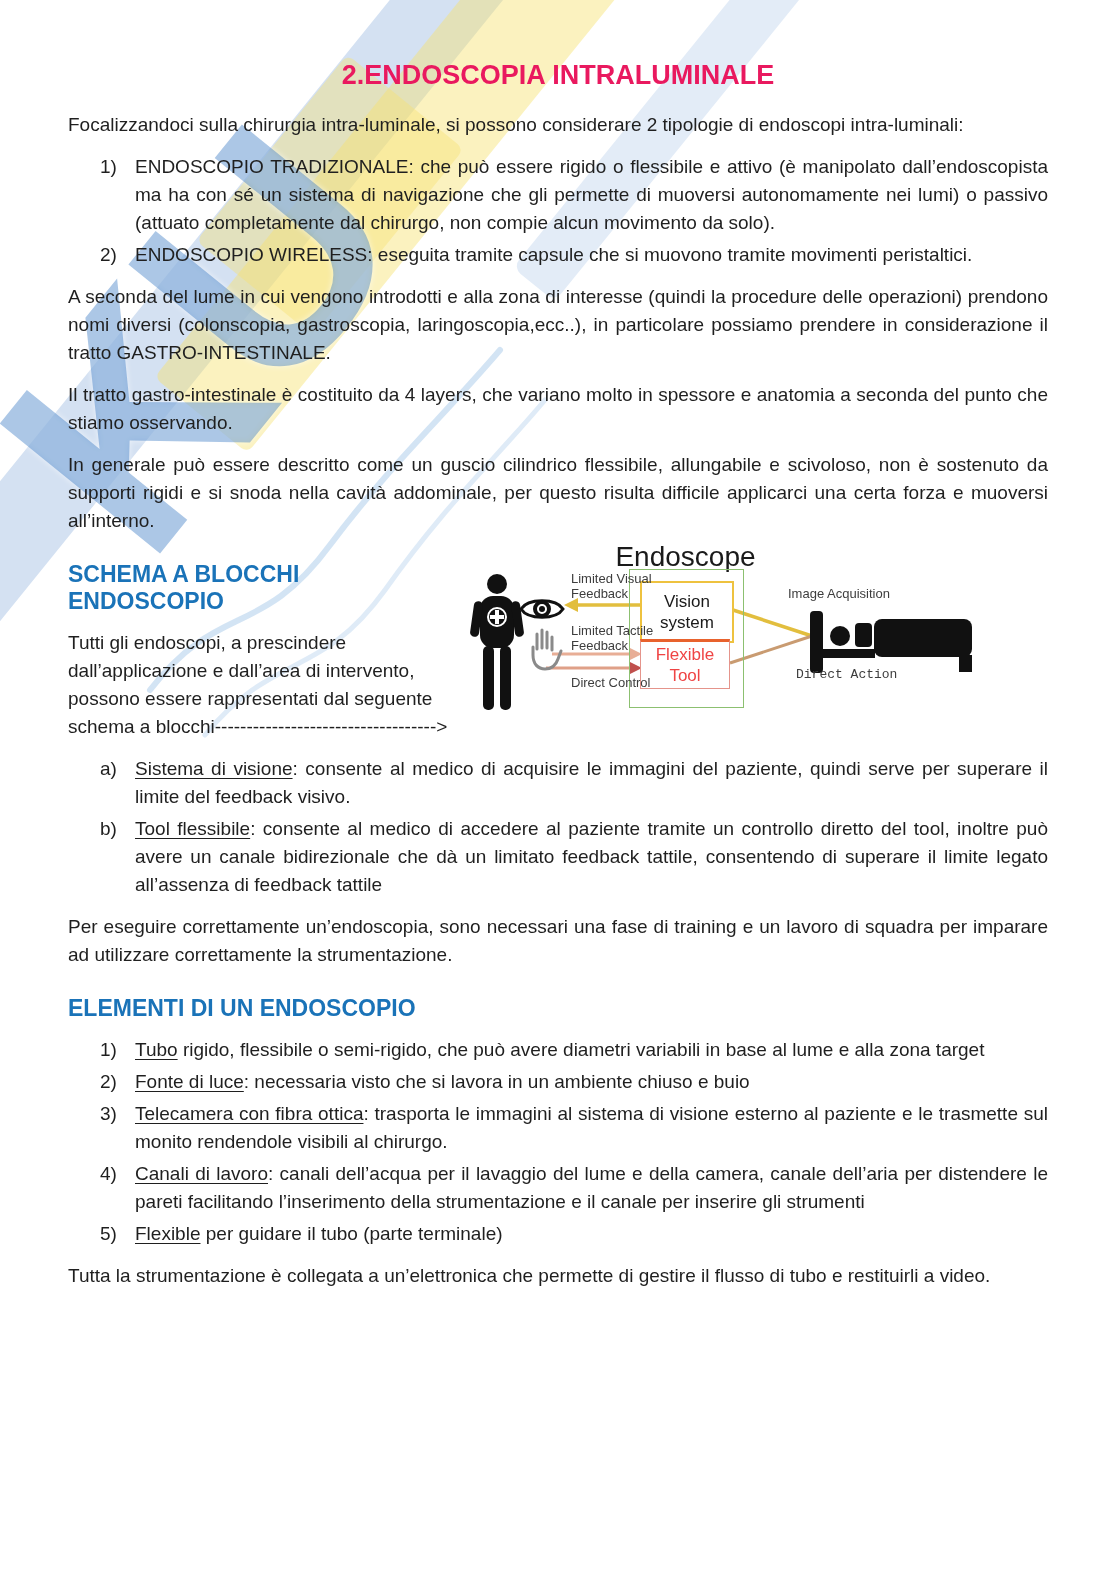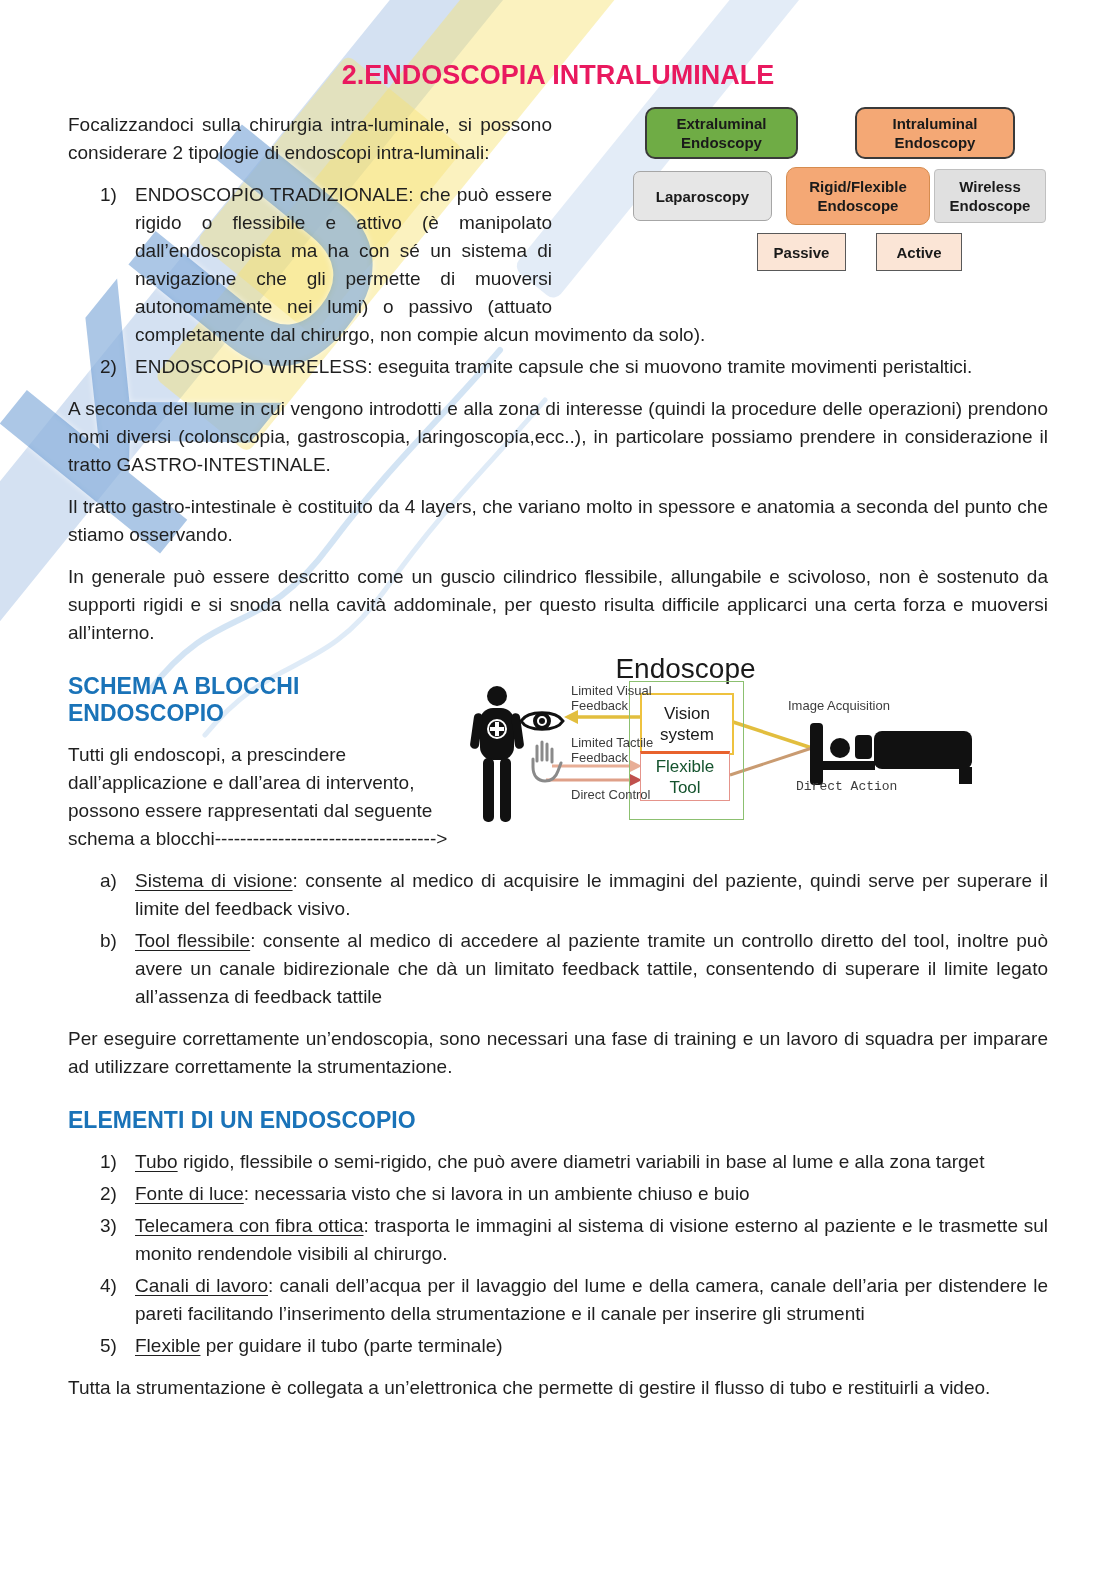--- a/index.html
+++ b/index.html
@@ -83,21 +83,21 @@
   .bd-vision{
     position:absolute;left:172px;top:40px;width:90px;height:58px;
     border:2px solid #EEC23F;background:#fff;
     display:flex;align-items:center;justify-content:center;text-align:center;
     font-size:17px;line-height:21px;color:#1a1a1a;
   }
   .bd-flex{
     position:absolute;left:172px;top:98px;width:90px;height:50px;
     border:1.5px solid #E5948B;border-top:3px solid #E8622D;background:#fff;
     display:flex;align-items:center;justify-content:center;text-align:center;
-    font-size:17px;line-height:21px;color:#14532d;box-sizing:border-box;
+    font-size:17px;line-height:21px;color:#ef4444;box-sizing:border-box;
   }
   .bd-svg{position:absolute;inset:0;}
   .nowrap{white-space:nowrap;}
   .clear{clear:both;}
 </style>
 </head>
 <body>
 
 <div class="page">
 
@@ -110,29 +110,20 @@
     <svg width="1116" height="1579">
       <path d="M150,690 C220,600 260,640 330,545 C390,465 440,420 500,350" fill="none" stroke="rgba(110,165,220,0.30)" stroke-width="6" stroke-linecap="round"></path>
       <path d="M205,735 C275,650 320,680 385,590 C445,505 490,465 545,400" fill="none" stroke="rgba(110,165,220,0.22)" stroke-width="5" stroke-linecap="round"></path>
     </svg>
   </div>
 
   <div class="content">
 
     <h1 class="title">2.ENDOSCOPIA INTRALUMINALE</h1>
 
-    <div class="tax">
-      <div class="taxbox tax-extra">Extraluminal Endoscopy</div>
-      <div class="taxbox tax-intra">Intraluminal Endoscopy</div>
-      <div class="taxbox tax-lap">Laparoscopy</div>
-      <div class="taxbox tax-rigid">Rigid/Flexible Endoscope</div>
-      <div class="taxbox tax-wireless">Wireless Endoscope</div>
-      <div class="taxbox tax-passive">Passive</div>
-      <div class="taxbox tax-active">Active</div>
-    </div>
 
     <p class="para">Focalizzandoci sulla chirurgia intra-luminale, si possono considerare 2 tipologie di endoscopi intra-luminali:</p>
 
     <div class="olist">
       <div class="li">
         <span class="marker">1)</span>
         <span>ENDOSCOPIO TRADIZIONALE: che può essere rigido o flessibile e attivo (è manipolato dall’endoscopista ma ha con sé un sistema di navigazione che gli permette di muoversi autonomamente nei lumi) o passivo (attuato completamente dal chirurgo, non compie alcun movimento da solo).</span>
       </div>
       <div class="li">
         <span class="marker">2)</span>

